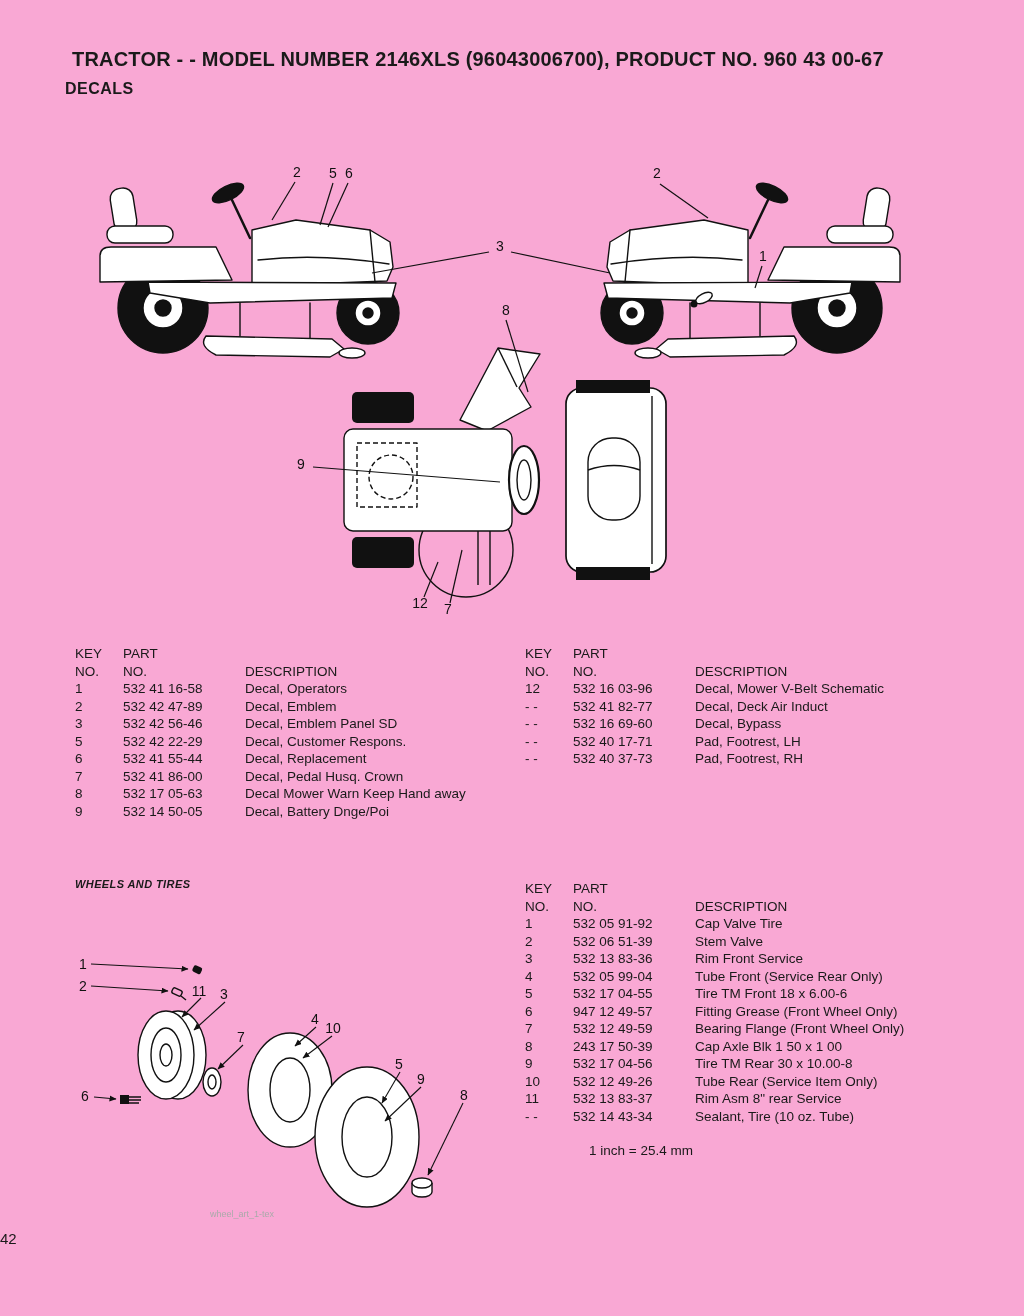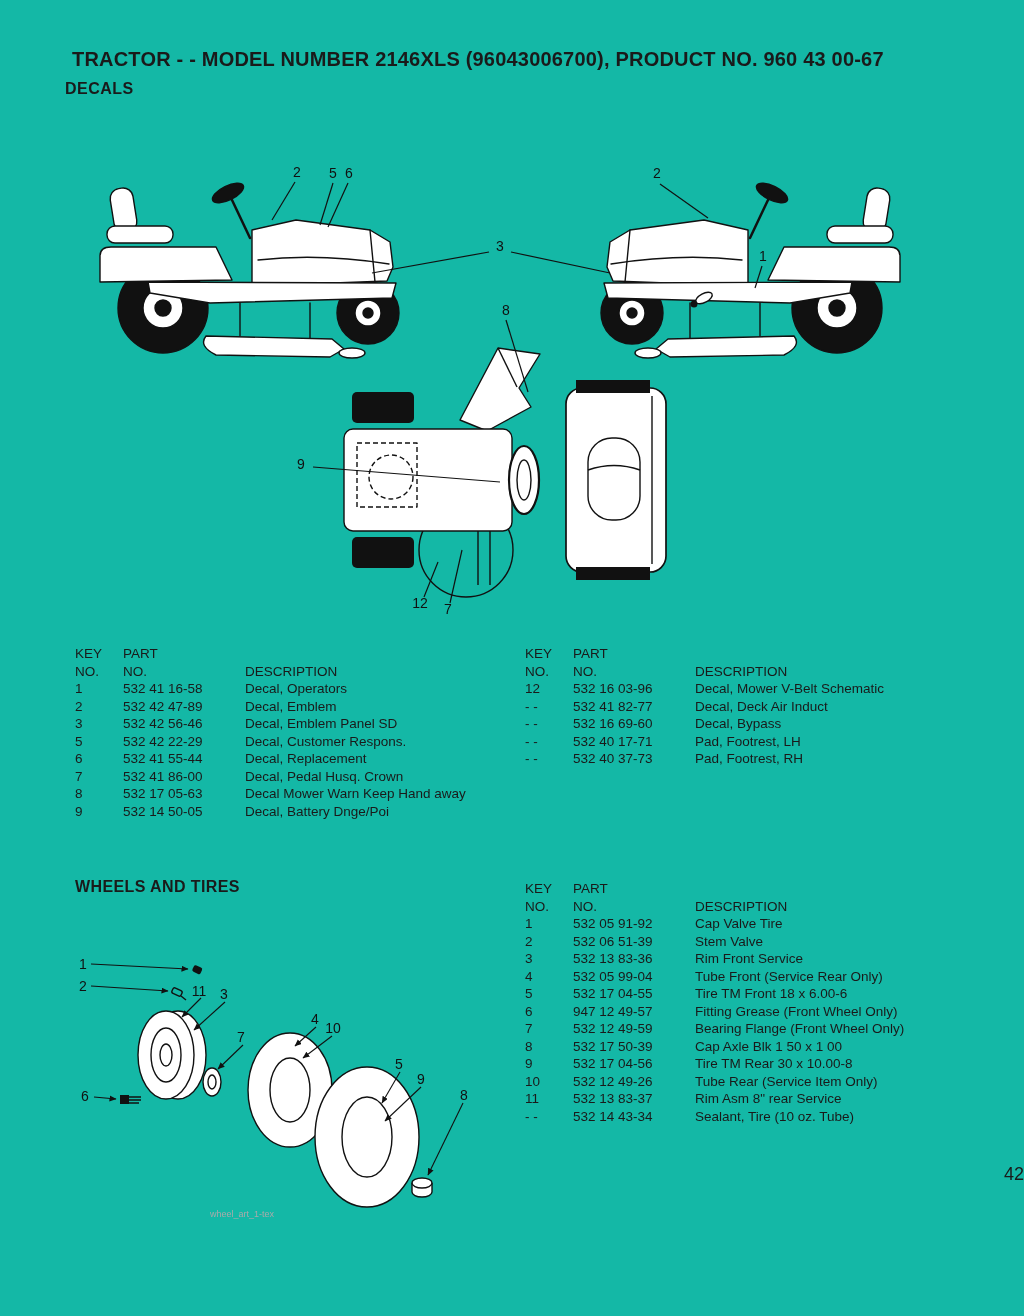--- a/index.html
+++ b/index.html
@@ -1,42 +1,42 @@
 <!DOCTYPE html>
 <html><head>
 <meta charset="utf-8">
 <style>
   html,body { margin:0; padding:0; background:#e8e8e8; }
   .page {
     position:relative; width:1024px; height:1316px; margin:0 auto;
-    background:#14b8a6; overflow:hidden;
+    background:#f9a8d4; overflow:hidden;
     font-family:"Liberation Sans","DejaVu Sans",sans-serif; color:#1a1a1a;
   }
   .abs { position:absolute; }
   .doc-title {
     left:72px; top:48px; font-size:20px; font-weight:bold;
     letter-spacing:0.2px; white-space:nowrap;
   }
   .doc-subtitle { left:65px; top:80px; font-size:16px; font-weight:bold; letter-spacing:0.5px; }
-  .section-heading { font-size:16px; font-weight:bold; letter-spacing:0.4px; }
+  .section-heading { font-size:11px; font-weight:bold; letter-spacing:0.4px;font-style:italic; }
 
   table { border-collapse:collapse; table-layout:fixed; }
   th, td {
     text-align:left; vertical-align:top; padding:0;
     font-size:13.5px; line-height:17.5px; white-space:nowrap; overflow:visible;
   }
   thead th { font-weight:normal; }
   col.c-key  { width:48px; }
   col.c-part { width:122px; }
 
   .note { font-size:13.5px; line-height:18px; }
   .note b { font-weight:bold; }
   .note .indent { margin-left:62px; }
 
-  .page-number { left:0; right:0; top:1164px; text-align:right; font-size:18px; }
+  .page-number { left:0; right:0; top:1230px; text-align:left; font-size:15px; }
 
   svg { display:block; }
   svg text.callout {
     font-family:"Liberation Sans","DejaVu Sans",sans-serif;
     font-size:14px; fill:#111;
   }
   svg text.watermark {
     font-family:"Liberation Sans","DejaVu Sans",sans-serif;
     font-size:9px; fill:#aaaaaa;
   }
@@ -362,21 +362,21 @@
             <td>947 12 49-57</td>
             <td>Fitting Grease (Front Wheel Only)</td>
           </tr>
           <tr>
             <td>7</td>
             <td>532 12 49-59</td>
             <td>Bearing Flange (Front Wheel Only)</td>
           </tr>
           <tr>
             <td>8</td>
-            <td>532 17 50-39</td>
+            <td>243 17 50-39</td>
             <td>Cap Axle Blk 1 50 x 1 00</td>
           </tr>
           <tr>
             <td>9</td>
             <td>532 17 04-56</td>
             <td>Tire TM Rear 30 x 10.00-8</td>
           </tr>
           <tr>
             <td>10</td>
             <td>532 12 49-26</td>
@@ -390,17 +390,18 @@
           <tr>
             <td>- -</td>
             <td>532 14 43-34</td>
             <td>Sealant, Tire (10 oz. Tube)</td>
           </tr>
         </tbody>
     </table>
   </div>
 
   <div class="abs note" style="left:527px; top:1142px; width:470px;">
+    <div class="indent">1 inch = 25.4 mm</div>
   </div>
 
   <div class="abs page-number">42</div>
 
 </div>
 
 </body></html>

